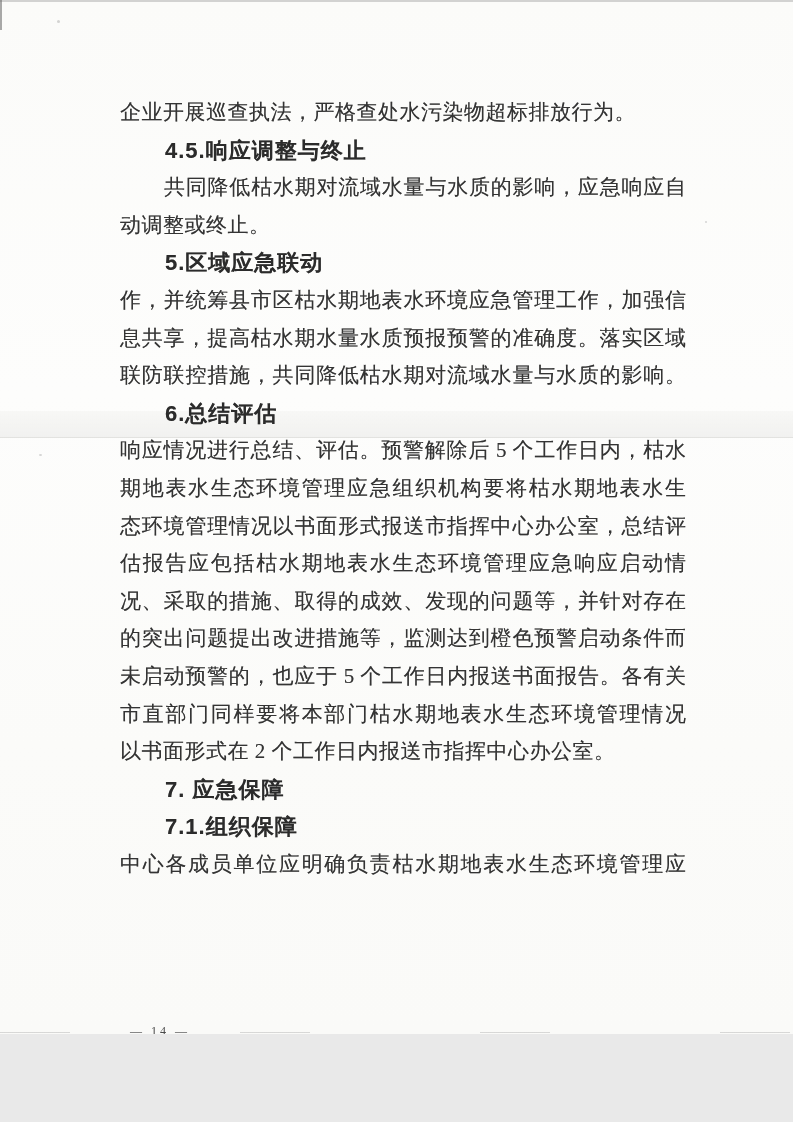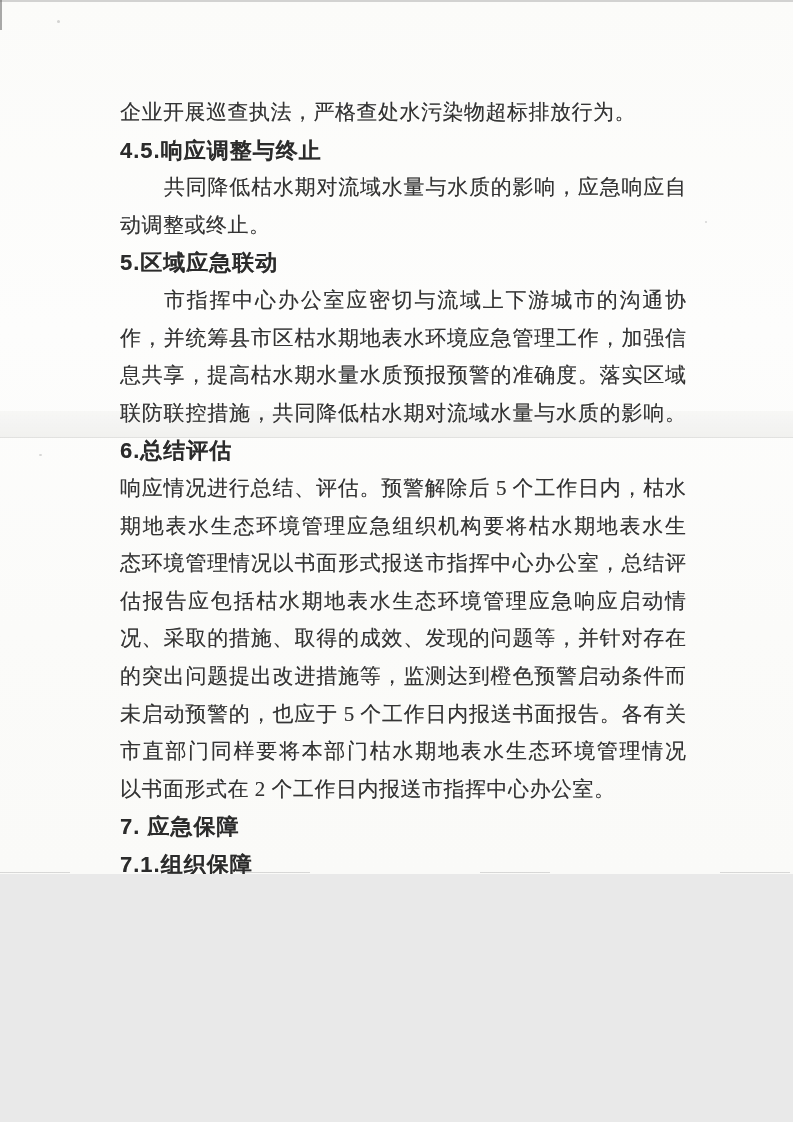--- a/index.html
+++ b/index.html
@@ -3,21 +3,21 @@
 <meta charset="utf-8">
 <style>
   html, body { margin: 0; padding: 0; }
   body {
     width: 793px; height: 1122px;
     background: #e9e9e9;
     font-family: "Liberation Serif", "DejaVu Serif", serif;
   }
   .page {
     position: relative;
-    width: 793px; height: 874px;
+    width: 793px; height: 1034px;
     background: linear-gradient(180deg, #fbfbf9 0%, #fdfdfc 38%, #fbfbf9 72%, #fafaf8 100%);
     overflow: hidden;
     color: #343434;
   }
   
   .edge-top {
     position: absolute; top: 0; left: 0; right: 0; height: 2px;
     background: rgba(150,150,150,.40);
   }
   .edge-left-mark {
@@ -61,20 +61,21 @@
     text-justify: inter-character;
     letter-spacing: 0;
   }
   .ln.i { text-indent: 44px; }
   .ln.h {
     font-family: "Liberation Sans", "DejaVu Sans", sans-serif;
     font-weight: 700;
     font-size: 22px;
     letter-spacing: 1px;
     color: #2b2b2b;
+    margin-left: 45px;
   }
   .pageno {
     position: absolute;
     left: 130px; top: 1024px;
     font-size: 12px;
     letter-spacing: 3px;
     color: #4a4a4a;
     font-family: "Liberation Serif", "DejaVu Serif", serif;
   }
 </style>
@@ -90,33 +91,33 @@
   <div class="speck s1"></div>
   <div class="speck s2"></div>
   <div class="speck s3"></div>
 
   <main class="doc">
     <div class="ln">企业开展巡查执法，严格查处水污染物超标排放行为。</div>
     <div class="ln h">4.5.响应调整与终止</div>
     <div class="ln i j">共同降低枯水期对流域水量与水质的影响，应急响应自</div>
     <div class="ln">动调整或终止。</div>
     <div class="ln h">5.区域应急联动</div>
-    <div class="ln i j">市指挥中心办公室应密切与流域上下游城市的沟通协</div>
     <div class="ln j">作，并统筹县市区枯水期地表水环境应急管理工作，加强信</div>
     <div class="ln j">息共享，提高枯水期水量水质预报预警的准确度。落实区域</div>
     <div class="ln j">联防联控措施，共同降低枯水期对流域水量与水质的影响。</div>
     <div class="ln h">6.总结评估</div>
     <div class="ln j">响应情况进行总结、评估。预警解除后 5 个工作日内，枯水</div>
     <div class="ln j">期地表水生态环境管理应急组织机构要将枯水期地表水生</div>
     <div class="ln j">态环境管理情况以书面形式报送市指挥中心办公室，总结评</div>
     <div class="ln j">估报告应包括枯水期地表水生态环境管理应急响应启动情</div>
     <div class="ln j">况、采取的措施、取得的成效、发现的问题等，并针对存在</div>
     <div class="ln j">的突出问题提出改进措施等，监测达到橙色预警启动条件而</div>
     <div class="ln j">未启动预警的，也应于 5 个工作日内报送书面报告。各有关</div>
     <div class="ln j">市直部门同样要将本部门枯水期地表水生态环境管理情况</div>
     <div class="ln">以书面形式在 2 个工作日内报送市指挥中心办公室。</div>
     <div class="ln h">7. 应急保障</div>
     <div class="ln h">7.1.组织保障</div>
+    <div class="ln j">中心各成员单位应明确负责枯水期地表水生态环境管理应</div>
   </main>
 
   <div class="pageno">— 14 —</div>
 
 </div>
 
 </body></html>

